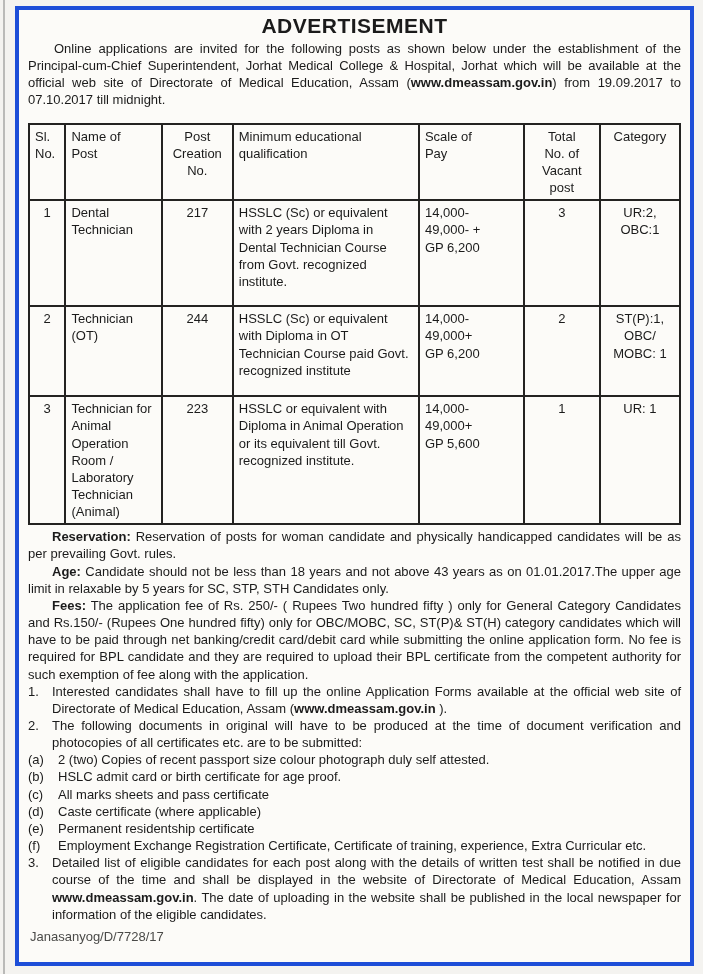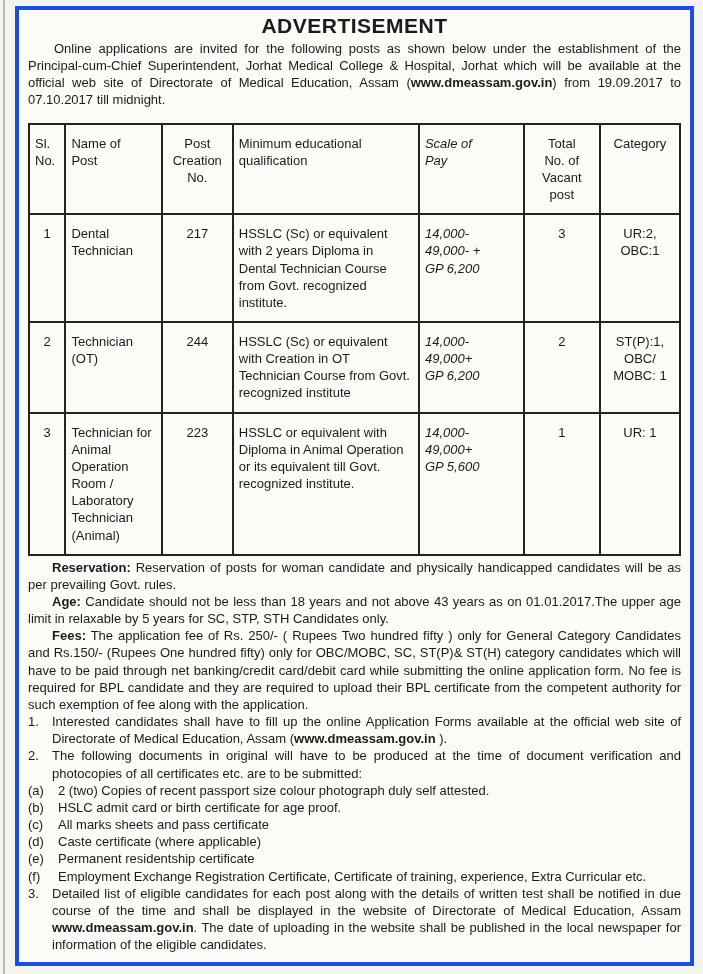--- a/index.html
+++ b/index.html
@@ -39,33 +39,33 @@
   }
   .intro b, .term-text b { font-weight: bold; }
 
   table.posts {
     width: 100%; border-collapse: collapse;
     font-size: 13px; line-height: 1.32;
     table-layout: fixed;
   }
   table.posts th, table.posts td {
     border: 2px solid #242321;
-    padding: 10px 5px;
+    padding: 3px 5px;
     vertical-align: top;
     font-weight: normal;
     overflow: hidden;
   }
   tr.hdr      { height: 70px; }
   tr.row-1    { height: 106px; }
   tr.row-2    { height: 90px; }
   tr.row-3    { height: 122px; }
   .ta-c { text-align: center; }
   .ta-l { text-align: left; }
   .pre  { white-space: pre-line; }
-  .pay-pad { padding-left: 12px; font-style: italic; }
+  .pay-pad { padding-left: 12px; }
 
   .notes { margin-top: 3px; font-size: 13px; line-height: 1.32; }
   .note-para { margin: 0; text-align: justify; }
   .note-label { font-weight: bold; padding-left: 24px; }
   .terms-heading { font-weight: bold; font-size: 13px; margin: 1px 0 1px 0; }
 
   .term-item { display: flex; font-size: 13px; line-height: 1.32; }
   .term-marker { flex: 0 0 24px; }
   .term-item.lettered .term-marker { flex: 0 0 30px; }
   .term-text { flex: 1; text-align: justify; }
@@ -129,21 +129,21 @@
 49,000- +
 GP 6,200</td>
       <td class="ta-c">3</td>
       <td class="pre ta-c">UR:2,
 OBC:1</td>
     </tr>
     <tr class="row-2">
       <td class="ta-c">2</td>
       <td>Technician (OT)</td>
       <td class="ta-c">244</td>
-      <td>HSSLC (Sc) or equivalent with Creation in OT Technician Course from Govt. recognized institute</td>
+      <td>HSSLC (Sc) or equivalent with Diploma in OT Technician Course paid Govt. recognized institute</td>
       <td class="pre pay-pad">14,000-
 49,000+
 GP 6,200</td>
       <td class="ta-c">2</td>
       <td class="pre ta-c">ST(P):1,
 OBC/
 MOBC: 1</td>
     </tr>
     <tr class="row-3">
       <td class="ta-c">3</td>

